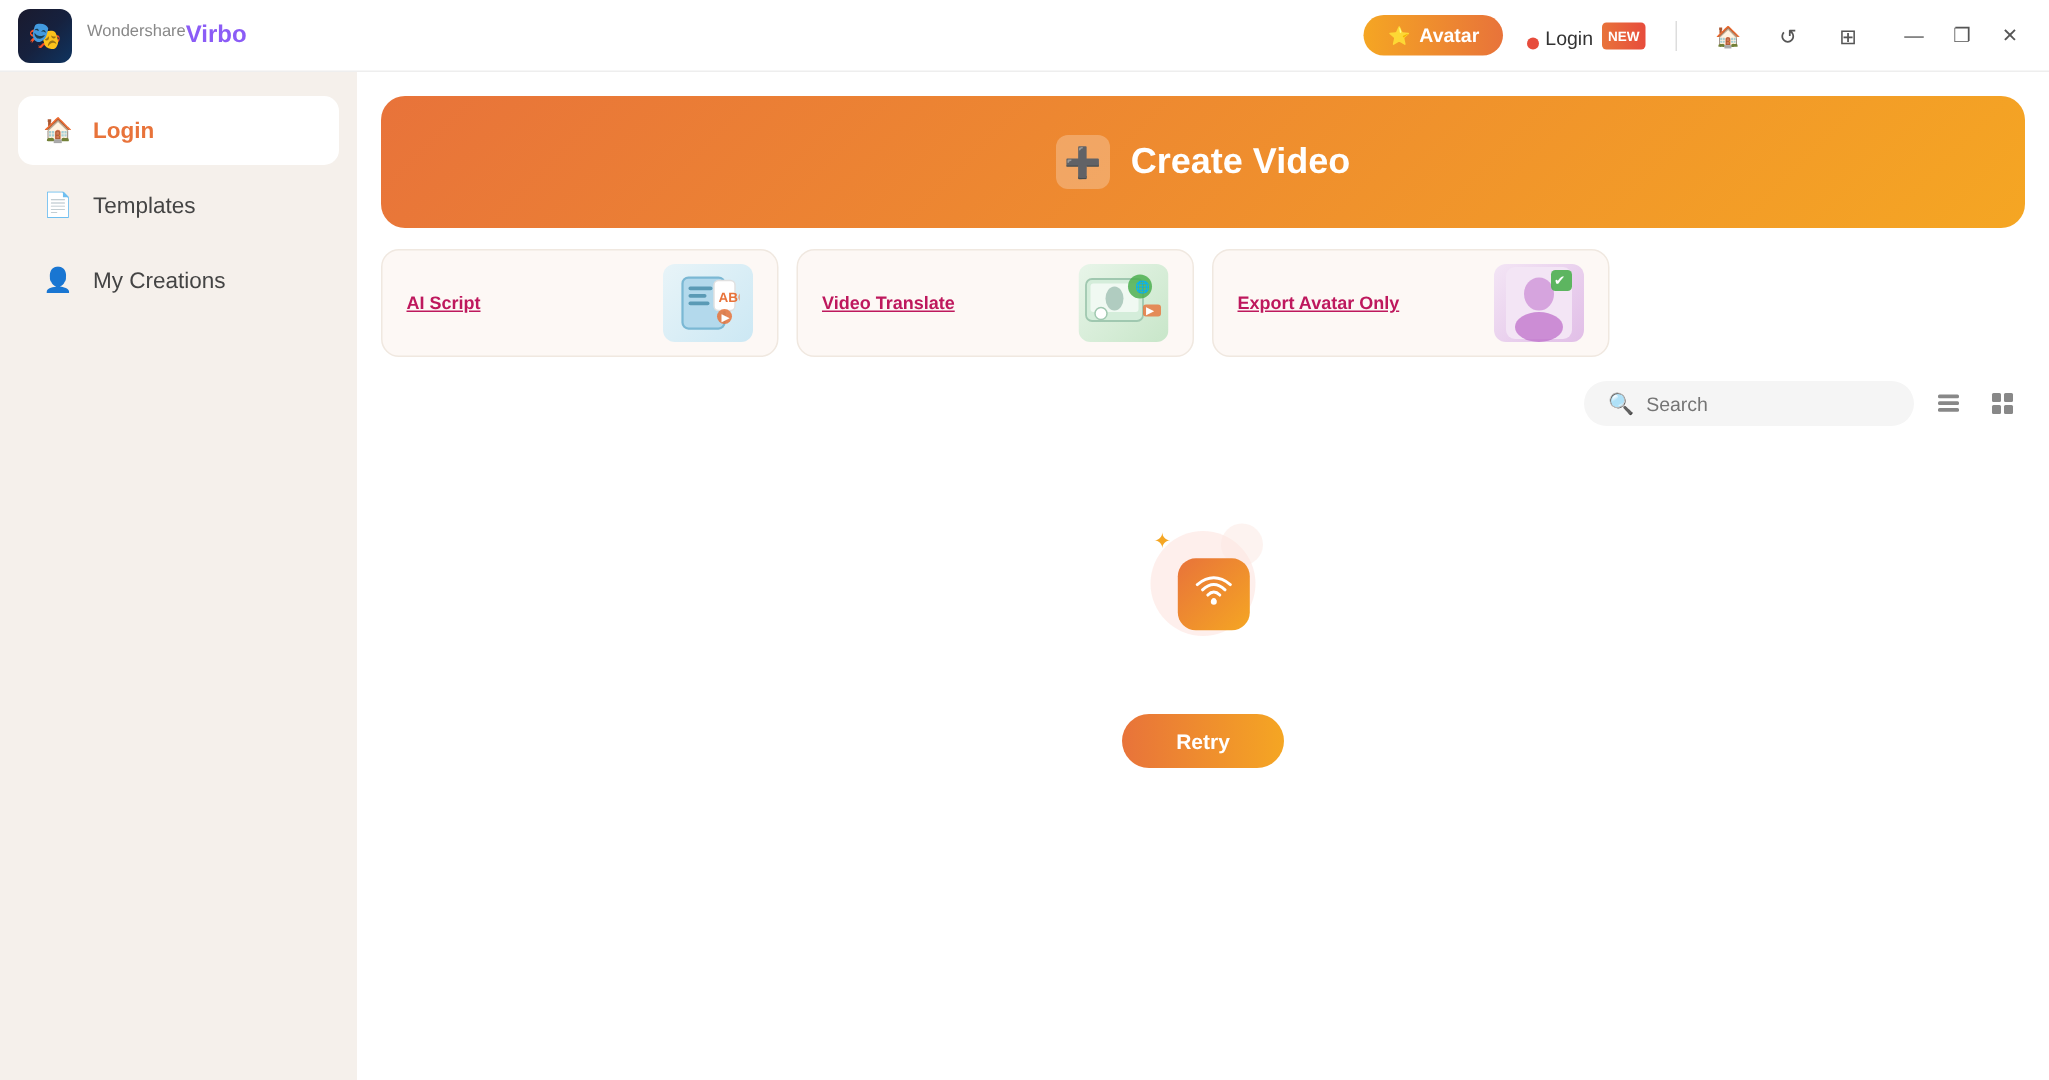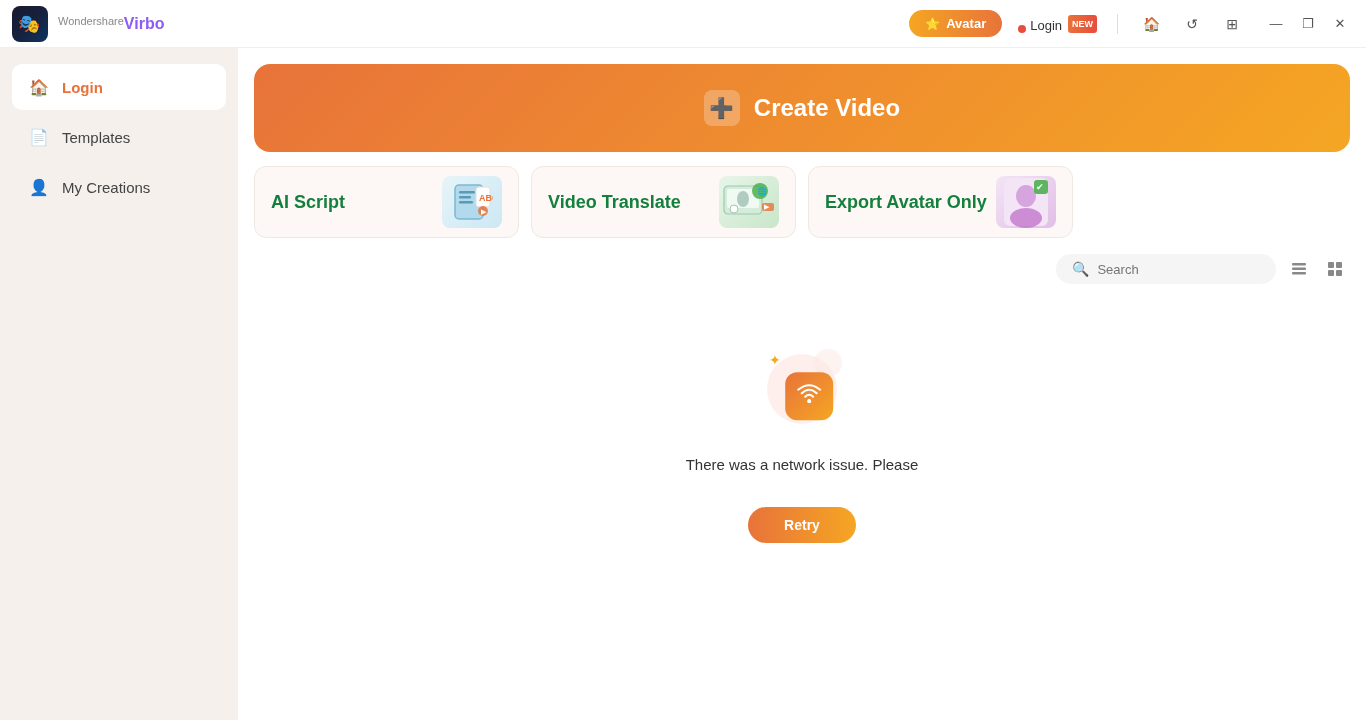--- a/index.html
+++ b/index.html
@@ -225,23 +225,24 @@
       padding: 16px;
       display: flex;
       align-items: center;
       justify-content: space-between;
       cursor: pointer;
       border: 1px solid #f0e8e0;
       height: 72px;
       overflow: hidden;
     }
     .card-label {
-      font-size: 18px;
+      font-size: 12px;
       font-weight: 600;
-      color: #15803d;
+      color: #be185d;
+      text-decoration: underline;
     }
     .card-thumb {
       width: 60px;
       height: 52px;
       border-radius: 8px;
       overflow: hidden;
       flex-shrink: 0;
     }
     
     .ai-script-thumb {
@@ -566,17 +567,16 @@
           <svg width="26" height="22" viewBox="0 0 26 22">
             <path d="M13 18 L13 18" stroke="#fff" stroke-width="3" stroke-linecap="round"></path>
             <path d="M9 14.5 Q13 10.5 17 14.5" stroke="#fff" stroke-width="2" fill="none" stroke-linecap="round"></path>
             <path d="M5.5 11 Q13 4 20.5 11" stroke="#fff" stroke-width="2" fill="none" stroke-linecap="round"></path>
             <path d="M2 7.5 Q13 -1.5 24 7.5" stroke="#fff" stroke-width="2" fill="none" stroke-linecap="round"></path>
             <circle cx="13" cy="19" r="2" fill="#fff"></circle>
           </svg>
         </span>
       </div>
     </div>
-    <p class="error-text">There was a network issue. Please</p>
     <button class="retry-btn">Retry</button>
   </div>
 
 </div>
 
 </body></html>

